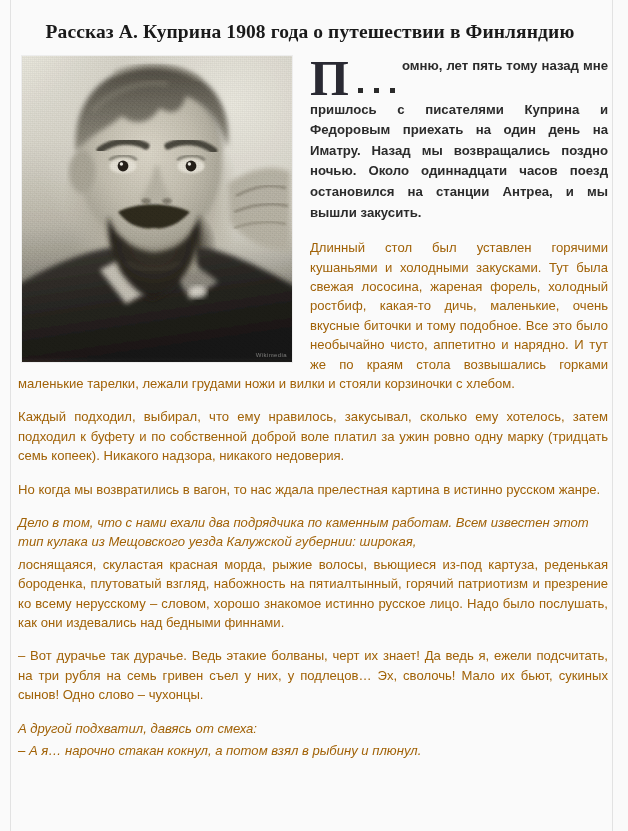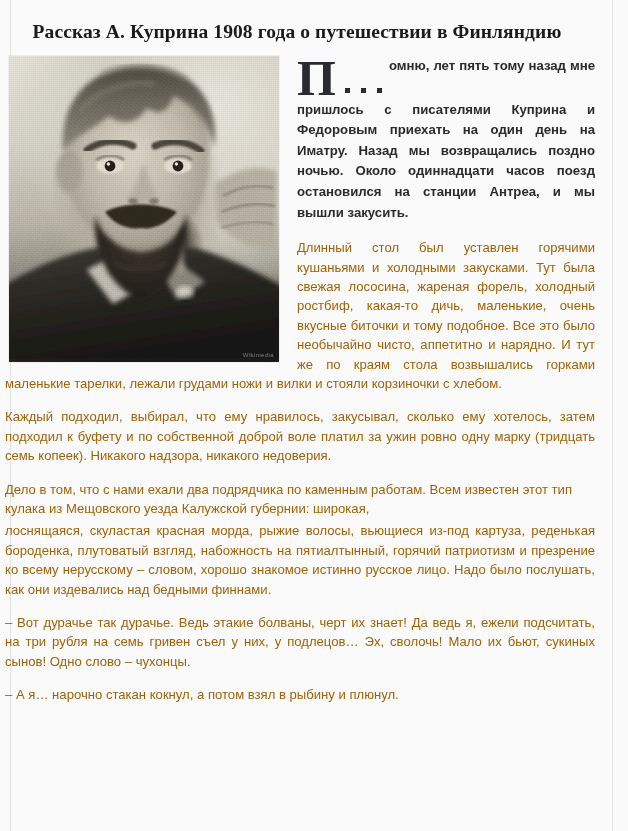--- a/index.html
+++ b/index.html
@@ -29,21 +29,21 @@
     top: 0;
     bottom: 0;
     width: 1px;
     background: #e2e2e2;
   }
   .rule-left  { left: 10px; }
   .rule-right { left: 612px; }
 
   .content {
     position: absolute;
-    left: 5px;
+    left: 18px;
     top: 0;
     width: 594px;
     height: 586px;
     box-sizing: border-box;
     padding: 0 4px 0 0;
   }
 
   
   .headline {
     font-family: "Liberation Serif", "DejaVu Serif", serif;
@@ -123,21 +123,21 @@
   }
   p.lead {
     font-weight: bold;
     color: #2b2b2b;
     font-size: 13.2px;
     line-height: 20.6px;
     margin-top: 12px;
     margin-bottom: 15px;
   }
   p.tight { margin-bottom: 3px; }
-  p.nojust { text-align: left; }
+  p.nojust { text-align: left; font-style: italic; }
 
   
   .bullets {
     display: inline-block;
     vertical-align: top;
     margin: 23px 7px 0 2px;
     white-space: nowrap;
   }
   .bullets i {
     display: inline-block;
@@ -261,21 +261,23 @@
       <div class="grainB"></div>
       <div class="watermark">Wikimedia</div>
     </figure>
 
     <p class="body lead">
       <span class="bullets"><i></i><i></i><i></i></span><span class="dropcap">П</span><span>омню, лет пять тому назад мне пришлось с писателями Куприна и Федоровым приехать на один день на Иматру. Назад мы возвращались поздно ночью. Около одиннадцати часов поезд остановился на станции Антреа, и мы вышли закусить.</span>
     </p>
 
     <p class="body">Длинный стол был уставлен горячими кушаньями и холодными закусками. Тут была свежая лососина, жареная форель, холодный ростбиф, какая-то дичь, маленькие, очень вкусные биточки и тому подобное. Все это было необычайно чисто, аппетитно и нарядно. И тут же по краям стола возвышались горками маленькие тарелки, лежали грудами ножи и вилки и стояли корзиночки с хлебом.</p>
     <p class="body">Каждый подходил, выбирал, что ему нравилось, закусывал, сколько ему хотелось, затем подходил к буфету и по собственной доброй воле платил за ужин ровно одну марку (тридцать семь копеек). Никакого надзора, никакого недоверия.</p>
+    <p class="body">Но когда мы возвратились в вагон, то нас ждала прелестная картина в истинно русском жанре.</p>
 
     <p class="body tight nojust">Дело в том, что с нами ехали два подрядчика по каменным работам. Всем известен этот тип кулака из Мещовского уезда Калужской губернии: широкая,</p>
     <p class="body">лоснящаяся, скуластая красная морда, рыжие волосы, вьющиеся из-под картуза, реденькая бороденка, плутоватый взгляд, набожность на пятиалтынный, горячий патриотизм и презрение ко всему нерусскому – словом, хорошо знакомое истинно русское лицо. Надо было послушать, как они издевались над бедными финнами.</p>
 
     <p class="body">– Вот дурачье так дурачье. Ведь этакие болваны, черт их знает! Да ведь я, ежели подсчитать, на три рубля на семь гривен съел у них, у подлецов… Эх, сволочь! Мало их бьют, сукиных сынов! Одно слово – чухонцы.</p>
+    <p class="body tight nojust">А другой подхватил, давясь от смеха:</p>
     <p class="body tight nojust">– А я… нарочно стакан кокнул, а потом взял в рыбину и плюнул.</p>
 
   </div>
 </div>
 
 </body></html>

